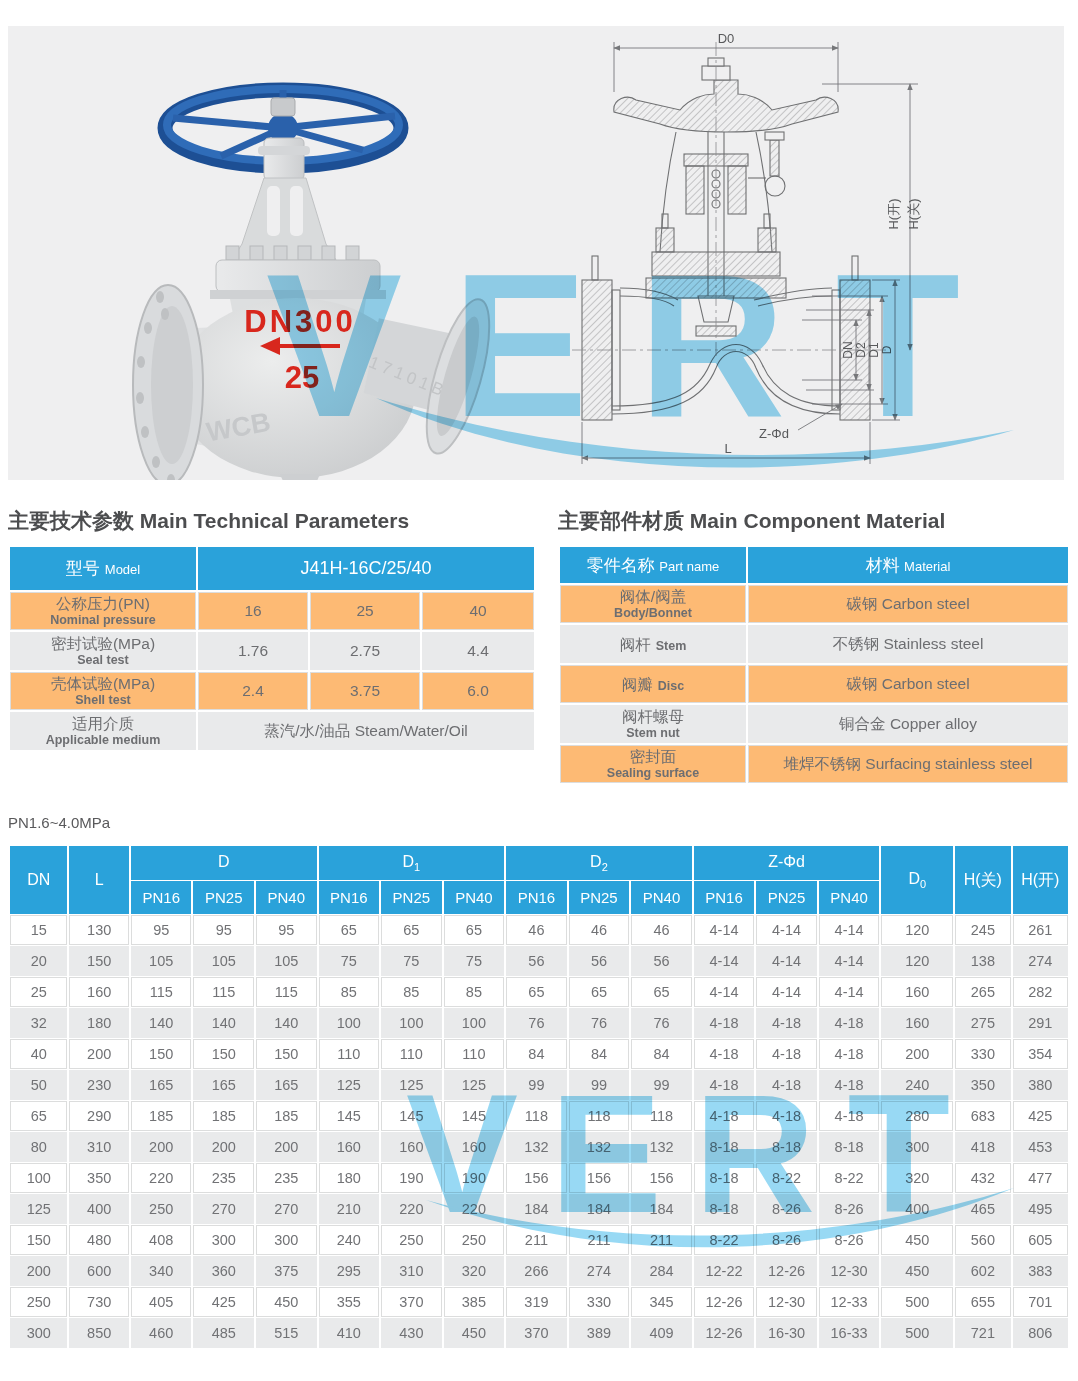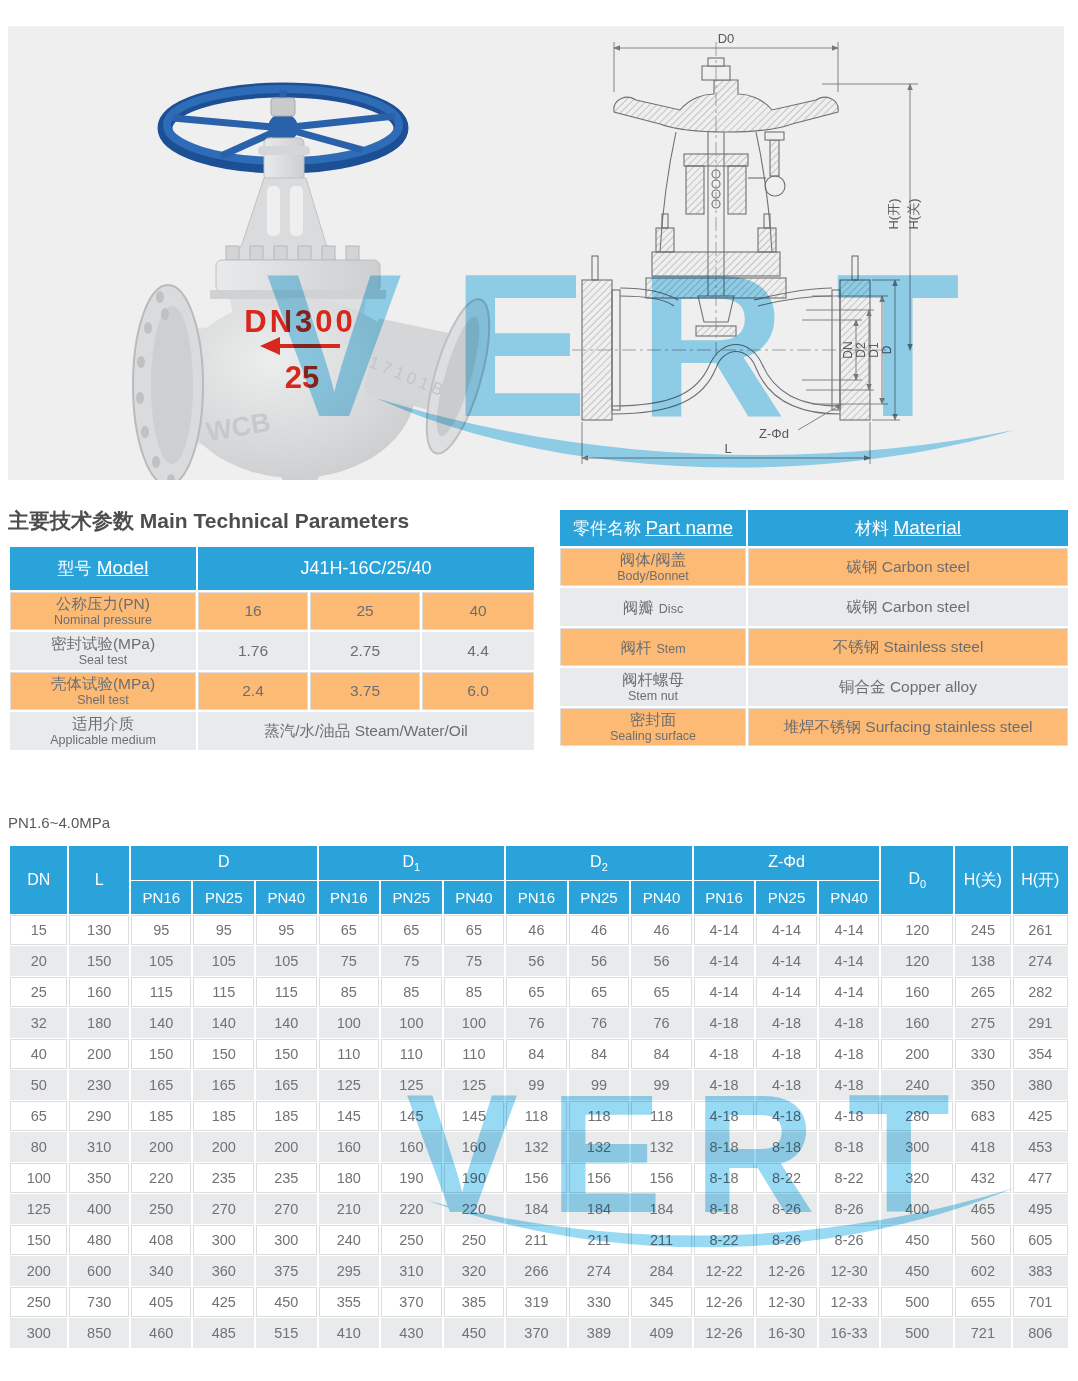--- a/index.html
+++ b/index.html
@@ -21,27 +21,27 @@
   table{border-collapse:separate;table-layout:fixed;width:100%;}
   th{background:#2aa2da;color:#fff;font-weight:normal;text-align:center;vertical-align:middle;padding:0;}
   td{text-align:center;vertical-align:middle;padding:0;}
   
   .mid{position:absolute;left:8px;top:508px;width:1062px;display:flex;gap:26px;}
   .col-l{width:524px;flex:0 0 524px;}
   .col-r{width:512px;flex:0 0 512px;}
   .mid h2.sec-title{margin-bottom:12px;}
   .mid table{border-spacing:2px;}
   .mid thead th .cn{font-size:17px;}
-  .mid thead th .en{font-size:19px;text-decoration:underline;}
+  .mid thead th .en{font-size:13px;}
   .tech thead th{height:43px;font-size:18px;}
   .mats thead th{height:36px;}
   .mid tbody td{height:36px;border:1px solid #dcdddd;color:#6d6e71;background:#fdba74;}
   .mid tbody tr:nth-child(even) td{background:#e9eaeb;border-color:#e9eaeb;}
   .lab .cn{font-size:15.5px;line-height:19px;}
-  .lab .en{font-size:12.5px;line-height:15px;}
+  .lab .en{font-size:12.5px;line-height:15px;font-weight:bold;}
   .stacked .lab .cn,.stacked .lab .en{display:block;}
   .inline .lab .en{margin-left:5px;}
   .vals{font-size:15.5px;}
   
   .dims-section{position:absolute;left:8px;top:814px;width:1062px;}
   .dims-head{display:flex;justify-content:space-between;align-items:flex-end;margin-bottom:14px;}
   .dims-note{font-size:15px;color:#59595b;}
   .dims{border-spacing:2px 1px;}
   .dims thead tr.grp th{height:34px;font-size:16px;}
   .dims thead tr.pn th{height:33px;font-size:15px;}
@@ -300,20 +300,21 @@
               <span class="cn">适用介质</span>
                 <span class="en">Applicable medium</span>
             </td>
             <td class="vals" colspan="3">蒸汽/水/油品 Steam/Water/Oil</td>
           </tr>
         </tbody>
       </table>
     </div>
 
     <div class="col-r">
+      <h2 class="sec-title">主要部件材质 Main Component Material</h2>
       <table class="mats">
         <colgroup>
             <col style="width:186px">
             <col style="width:320px">
           </colgroup>
         <thead>
           <tr class="inline">
             <th>
               <span class="cn">零件名称</span>
               <span class="en">Part name</span>
@@ -327,29 +328,29 @@
         <tbody>
           <tr class="stacked">
             <td class="lab">
               <span class="cn">阀体/阀盖</span>
                 <span class="en">Body/Bonnet</span>
             </td>
             <td class="vals">碳钢 Carbon steel</td>
           </tr>
           <tr class="inline">
             <td class="lab">
+              <span class="cn">阀杆</span><span class="en">Stem</span>
+            </td>
+            <td class="vals">不锈钢 Stainless steel</td>
+          </tr>
+          <tr class="inline">
+            <td class="lab">
               <span class="cn">阀瓣</span><span class="en">Disc</span>
             </td>
             <td class="vals">碳钢 Carbon steel</td>
-          </tr>
-          <tr class="inline">
-            <td class="lab">
-              <span class="cn">阀杆</span><span class="en">Stem</span>
-            </td>
-            <td class="vals">不锈钢 Stainless steel</td>
           </tr>
           <tr class="stacked">
             <td class="lab">
               <span class="cn">阀杆螺母</span>
                 <span class="en">Stem nut</span>
             </td>
             <td class="vals">铜合金 Copper alloy</td>
           </tr>
           <tr class="stacked">
             <td class="lab">

